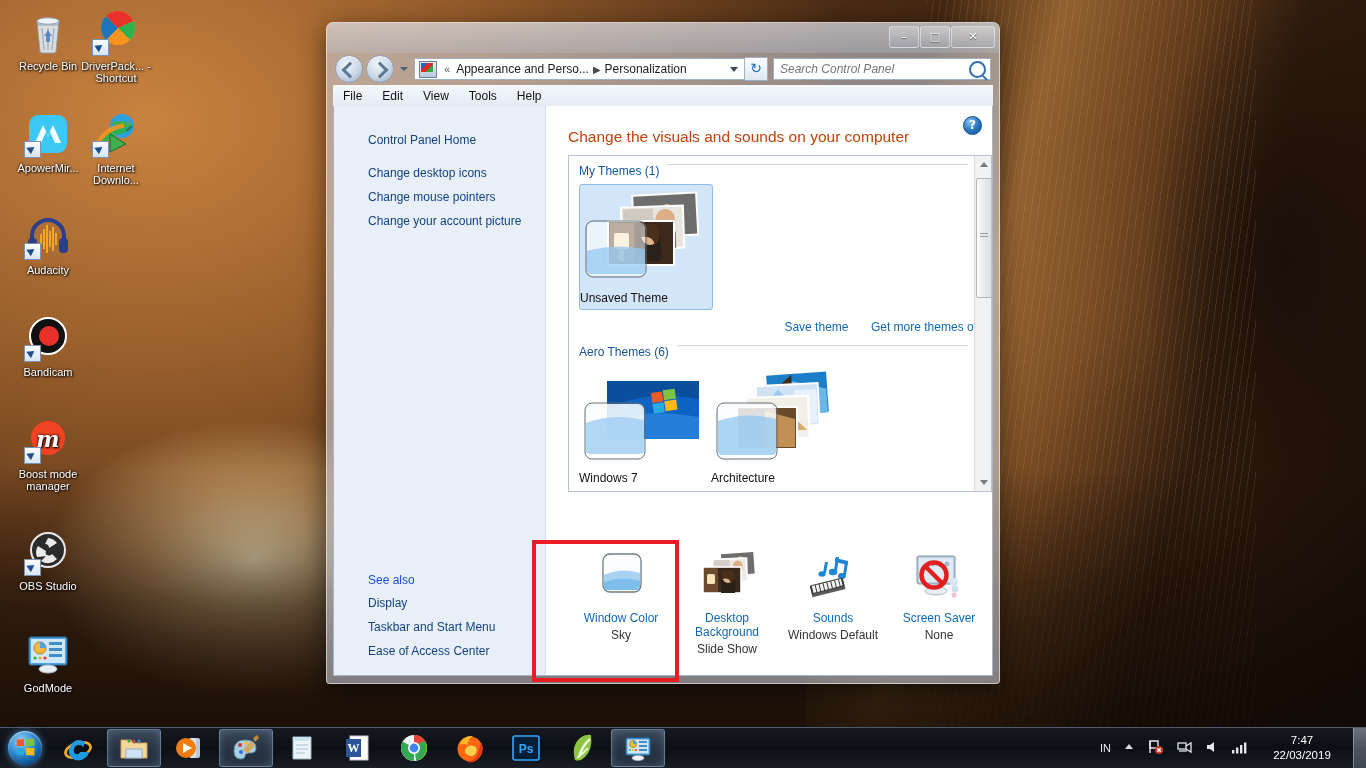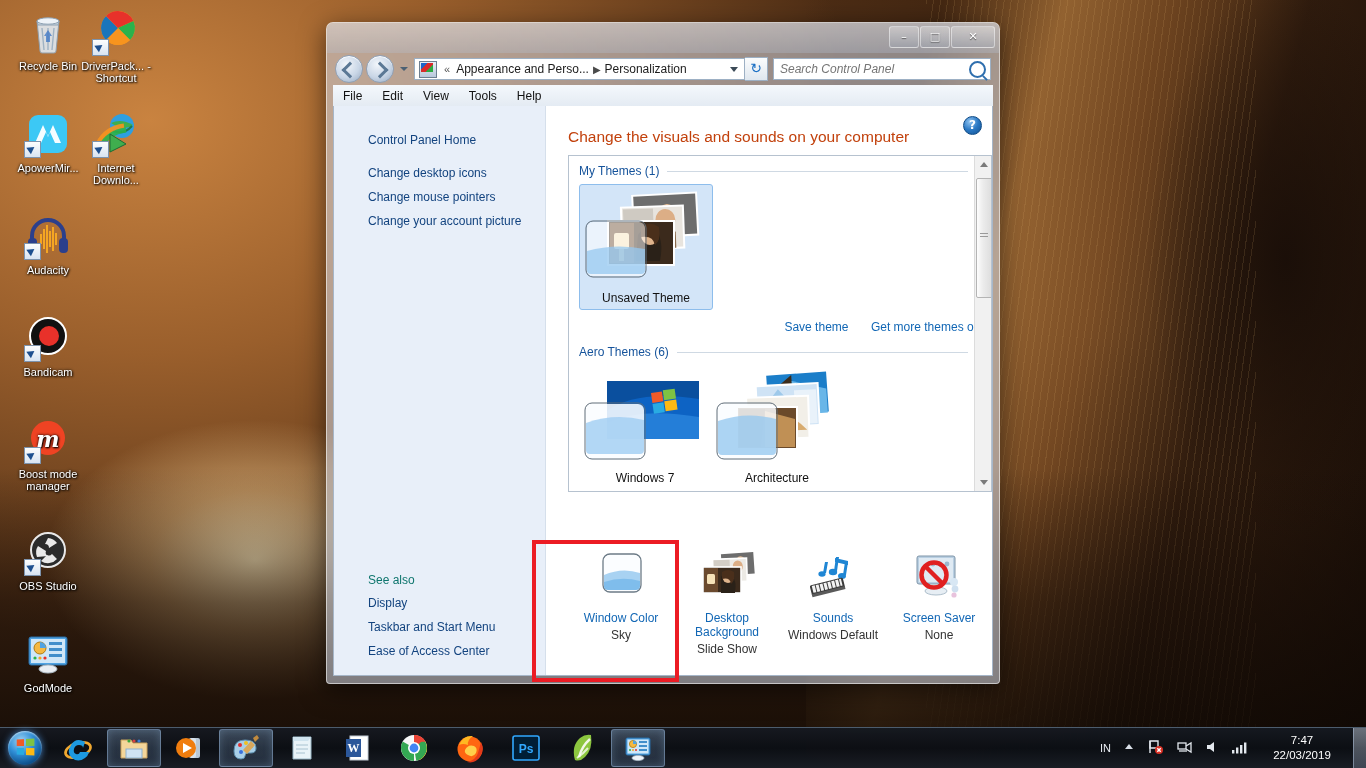--- a/index.html
+++ b/index.html
@@ -186,21 +186,21 @@
     padding: 22px 0 0 0; box-sizing: border-box; position: relative;
     display: flex; flex-direction: column;
   }
   #navpane a {
     display: block; color: #12437f; font-size: 12px; text-decoration: none;
     padding: 5px 0 5px 34px; cursor: pointer;
   }
   #navpane a.home { color: #12437f; padding-bottom: 14px; }
   #seealso { margin-top: auto; padding-bottom: 12px; }
   #seealso .salabel {
-    color: #0f766e; font-size: 12px; padding: 4px 15px 4px 34px;
+    color: #1d4ed8; font-size: 12px; padding: 4px 15px 4px 34px;
   }
 
   #content {
     flex: 1; background: #fff; position: relative; padding: 22px 0 0 22px; box-sizing: border-box;
   }
   #helpbtn {
     position: absolute; right: 10px; top: 10px; width: 17px; height: 17px;
     border-radius: 50%;
     background: radial-gradient(circle at 35% 28%, #8fc3f0 0%, #2a78c4 50%, #12508f 100%);
     border: 1px solid #0d4a86; color: #fff; font-size: 12px; font-weight: bold;
@@ -211,26 +211,26 @@
   }
   #subtext { font-size: 12px; color: #222; line-height: 16px; width: 400px; margin-bottom: 9px; }
 
   
   #themearea {
     width: 424px; height: 337px; border: 1px solid #b6c2cf; background: #fff;
     position: relative; box-sizing: border-box; overflow: hidden;
   }
   #themeinner { position: absolute; left: 0; top: 0; right: 17px; bottom: 0; padding: 8px 0 0 10px; box-sizing: border-box; }
   .grouphdr {
-    display: flex; align-items: center; color: #15539b; font-size: 12px; margin-bottom: 6px;
+    display: flex; color: #15539b; font-size: 12px; margin-bottom: 6px;
   }
   .grouphdr .gline { flex: 1; height: 1px; background: #cfd9e3; margin-left: 8px; margin-right: 6px; }
   .themerow { display: flex; }
   .themecell {
-    width: 132px; text-align: center; padding: 6px 0 4px 0; position: relative;
+    width: 132px; padding: 6px 0 4px 0; position: relative;
   }
   .themecell.sel { background: #d3e5f8; border: 1px solid #8dbdec; border-radius: 3px; }
   .themecell .thumb { width: 132px; height: 96px; position: relative; margin: 0 auto; }
   .themecell .cap { font-size: 12px; color: #111; margin-top: 4px; }
   .linkrow { width: 424px; text-align: right; padding: 7px 4px 0 0; box-sizing: border-box; }
   .linkrow a { color: #1267b5; font-size: 12px; text-decoration: none; margin-left: 18px; cursor: pointer; margin-top: 16px; }
 
   
   #sbar {
     position: absolute; right: 0; top: 0; width: 17px; height: 100%;

